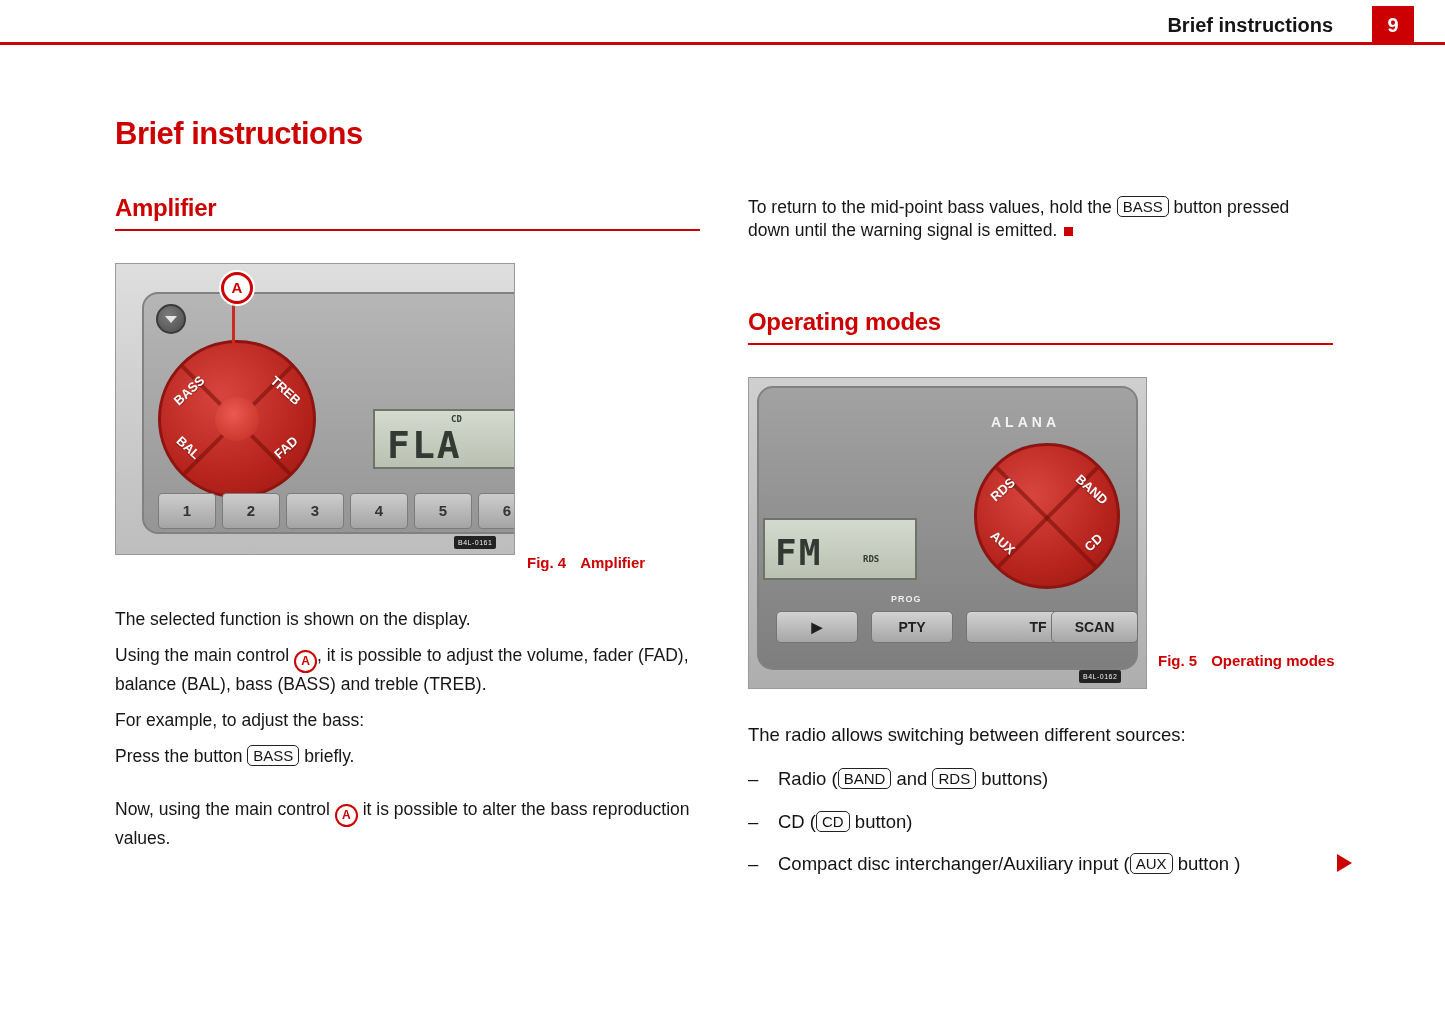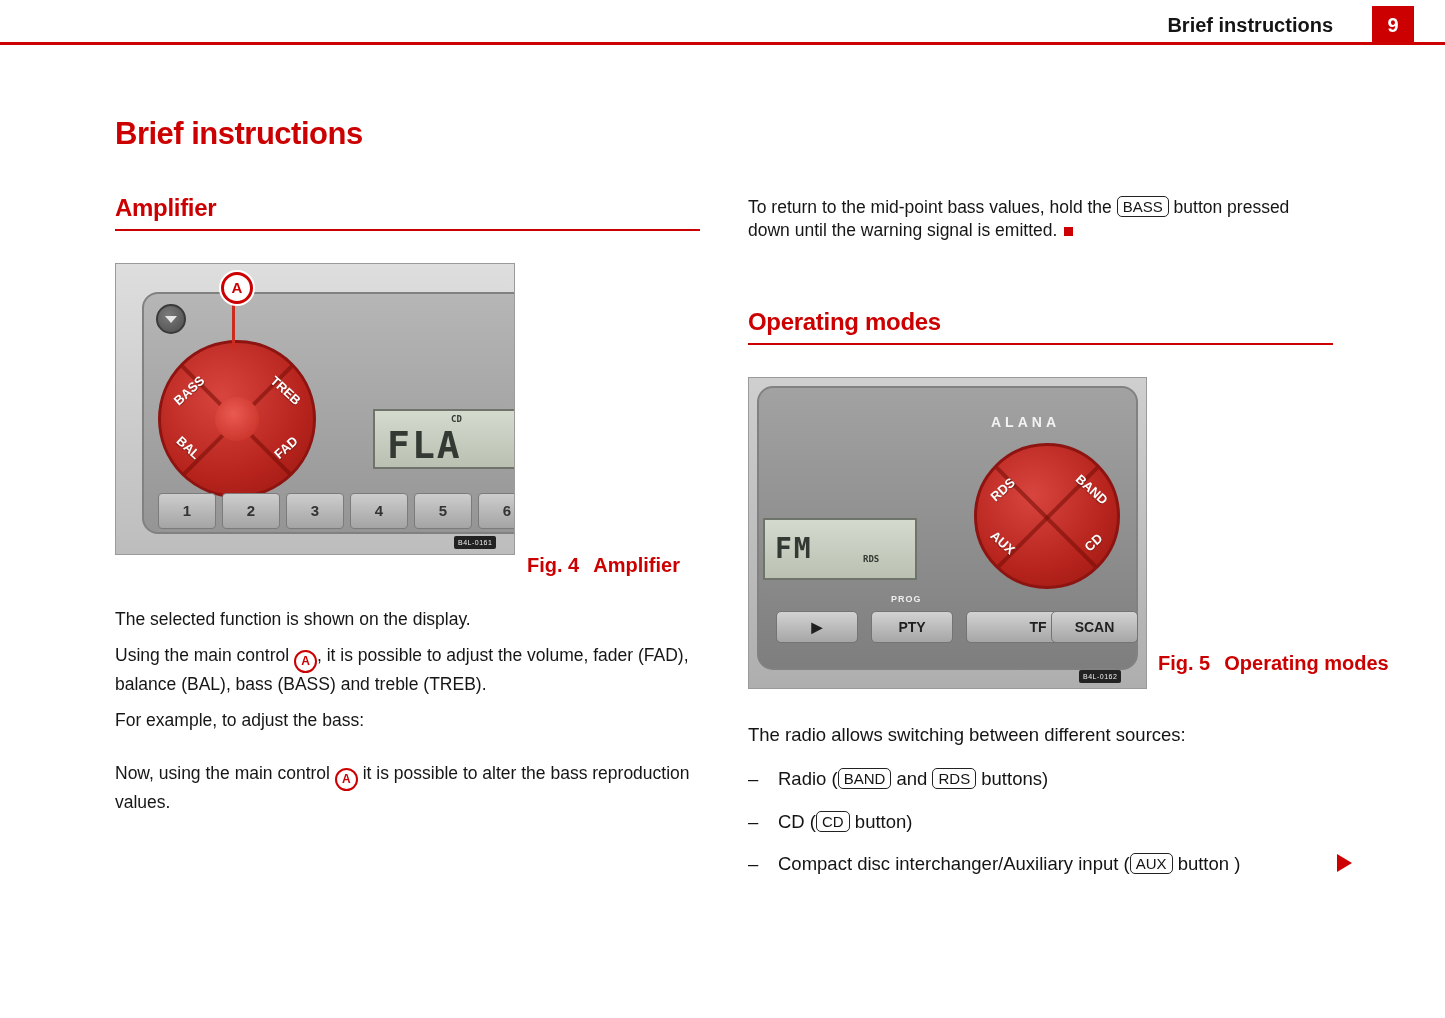--- a/index.html
+++ b/index.html
@@ -32,21 +32,21 @@
   
   .srcintro { position:absolute; font-size:18.5px; }
   .srcitem  { position:absolute; display:flex; font-size:18.5px; width:585px; }
   .dash { width:30px; flex:0 0 30px; }
   .next-arrow { position:absolute; width:0; height:0; border-left:15px solid #cc0000;
                 border-top:9px solid transparent; border-bottom:9px solid transparent; }
 
   
   .fig { position:absolute; background:linear-gradient(#dedede,#bdbdbd); border:1px solid #9a9a9a; overflow:hidden; }
   .face { position:absolute; border-radius:16px; background:linear-gradient(#b6b6b6,#959595); border:2px solid #818181; }
-  .figcap { position:absolute; color:#cc0000; font-weight:bold; font-size:20px; white-space:nowrap; }
+  .figcap { position:absolute; color:#cc0000; font-weight:bold; font-size:15px; white-space:nowrap; }
   .figcap .capname { margin-left:14px; }
   .code { position:absolute; background:#222; color:#eee; font-size:7px; line-height:13px; height:13px;
           padding:0 4px; border-radius:2px; letter-spacing:.5px; }
 
   .knob { position:absolute; border-radius:50%; overflow:hidden; border:3px solid #8d1410;
           background:radial-gradient(circle at 40% 35%, #d8453e, #b5231c 62%, #971711); }
   .xline { position:absolute; left:-25%; top:50%; width:150%; height:4px; background:rgba(115,12,6,.55); }
   .xline.a { transform:rotate(45deg); } .xline.b { transform:rotate(-45deg); }
   .klabel { position:absolute; color:#fff; font-weight:bold; font-size:13px; text-shadow:0 1px 1px rgba(0,0,0,.35); }
   .hub { position:absolute; border-radius:50%; background:radial-gradient(circle at 42% 38%, #ea5a52, #c32a20); }
@@ -114,20 +114,21 @@
     <div class="code" style="left:338px; top:272px;">B4L-0161</div>
   </div>
   <div class="figcap" style="left:527px; top:554px;">
     <span>Fig. 4</span><span class="capname">Amplifier</span>
   </div>
 
   <div class="col" style="left:115px; top:608px;">
     <p>The selected function is shown on the display.</p>
     <p><span>Using the main control </span><span class="callout-sm">A</span><span>, it is possible to adjust the volume, fader (FAD), balance (BAL), bass (BASS) and treble (TREB).</span></p>
     <p>For example, to adjust the bass:</p>
+    <p><span>Press the button </span><span class="keycap">BASS</span><span> briefly.</span></p>
     <p class="gap-top"><span>Now, using the main control </span><span class="callout-sm">A</span><span> it is possible to alter the bass reproduction values.</span></p>
   </div>
 
   <div class="col" style="left:748px; top:196px;">
     <p><span>To return to the mid-point bass values, hold the </span><span class="keycap">BASS</span><span> button pressed down until the warning signal is emitted.</span><span class="endsq"></span></p>
   </div>
 
   <div class="h2" style="left:748px; top:308px;">Operating modes</div>
   <div class="rule" style="left:748px; top:343px; width:585px;"></div>
 
@@ -136,21 +137,21 @@
     <div class="brand" style="left:242px; top:36px;">ALANA</div>
     <div class="knob" style="left:225px; top:65px; width:140px; height:140px;">
       <div class="xline a"></div>
       <div class="xline b"></div>
       <span class="klabel" style="left:12px; top:36px; transform:rotate(-42deg);">RDS</span>
       <span class="klabel" style="right:6px; top:36px; transform:rotate(42deg);">BAND</span>
       <span class="klabel" style="left:12px; bottom:36px; transform:rotate(42deg);">AUX</span>
       <span class="klabel" style="right:14px; bottom:36px; transform:rotate(-42deg);">CD</span>
     </div>
     <div class="display" style="left:14px; top:140px; width:150px; height:58px;">
-      <span class="disp-big" style="left:10px; top:12px; font-size:28px;">FM</span>
+      <span class="disp-big" style="left:10px; top:12px; font-size:36px;">FM</span>
       <span class="disp-sub" style="left:98px; top:34px;">RDS</span>
     </div>
     <div class="proglbl" style="left:142px; top:216px;">PROG</div>
     <div class="fbtn" style="left:27px; width:80px;"><span>▶</span></div>
     <div class="fbtn" style="left:122px; width:80px;">PTY</div>
     <div class="fbtn" style="left:217px; width:80px;padding-left:31px;">TF</div>
     <div class="fbtn" style="left:302px; width:85px;">SCAN</div>
     <div class="code" style="left:330px; top:292px;">B4L-0162</div>
   </div>
   <div class="figcap" style="left:1158px; top:652px;">

